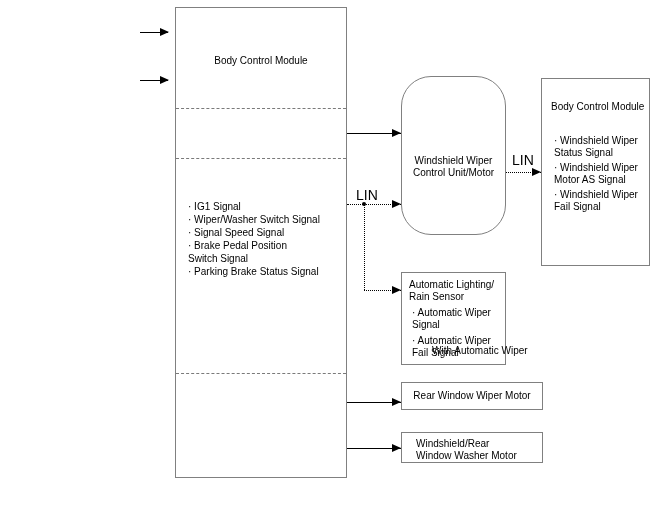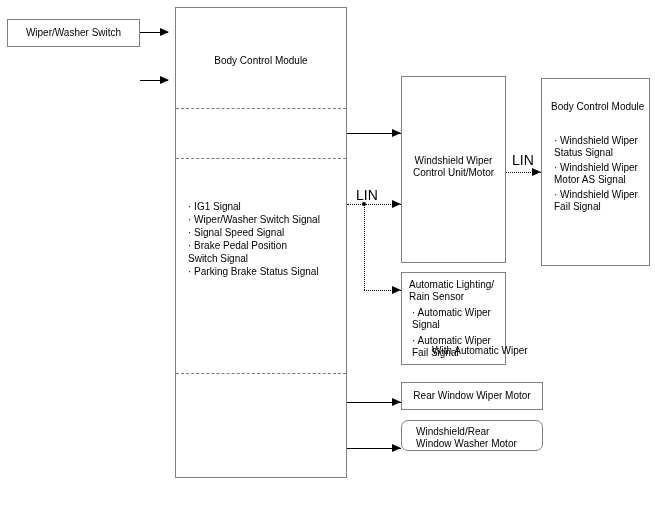--- a/index.html
+++ b/index.html
@@ -80,23 +80,20 @@
     font-size: 14px;
     line-height: 11px;
     color: #000000;
   }
 </style>
 </head>
 <body>
 
 <div id="canvas">
 
-  <div class="box" style="left:7px; top:19px; width:133px; height:28px;">
-    <div class="box-label center-label" style="top:7px;">Wiper/Washer Switch</div>
-  </div>
 
   <div class="line-h" style="left:140px; top:32px; width:28px;"></div>
   <div class="arrowhead" style="left:160px; top:27.5px;"></div>
 
 
   <div class="line-h" style="left:140px; top:80px; width:28px;"></div>
   <div class="arrowhead" style="left:160px; top:75.5px;"></div>
 
   <div class="box" style="left:175px; top:7px; width:172px; height:471px;"></div>
 
@@ -123,21 +120,21 @@
   <div class="dot-h" style="left:347px; top:204px; width:54px;"></div>
   <div class="arrowhead" style="left:392px; top:199.5px;"></div>
 
   <div class="junction" style="left:362px; top:202px;"></div>
 
   <div class="dot-v" style="left:364px; top:204px; height:86px;"></div>
 
   <div class="dot-h" style="left:364px; top:290px; width:37px;"></div>
   <div class="arrowhead" style="left:392px; top:285.5px;"></div>
 
-  <div class="box" style="left:401px; top:76px; width:105px; height:187px;">
+  <div class="box" style="left:401px; top:76px; width:105px; height:159px;border-radius:30px;">
     <div class="box-label center-label" style="top:78px;">Windshield Wiper
 Control Unit/Motor</div>
   </div>
 
   <div class="lin-label" style="left:512px; top:155px;">LIN</div>
 
   <div class="dot-h" style="left:506px; top:172px; width:35px;"></div>
   <div class="arrowhead" style="left:532px; top:167.5px;"></div>
 
   <div class="box" style="left:541px; top:78px; width:109px; height:188px;">
@@ -164,18 +161,18 @@
   <div class="line-h" style="left:347px; top:402px; width:54px;"></div>
   <div class="arrowhead" style="left:392px; top:397.5px;"></div>
 
   <div class="box" style="left:401px; top:382px; width:142px; height:28px;">
     <div class="box-label center-label" style="top:7px;">Rear Window Wiper Motor</div>
   </div>
 
   <div class="line-h" style="left:347px; top:448px; width:54px;"></div>
   <div class="arrowhead" style="left:392px; top:443.5px;"></div>
 
-  <div class="box" style="left:401px; top:420px; width:142px; height:31px;border-radius:7px;">
+  <div class="box" style="left:401px; top:432px; width:142px; height:31px;">
     <div class="box-label" style="left:14px; top:5px;">Windshield/Rear
 Window Washer Motor</div>
   </div>
 
 </div>
 
 </body></html>

